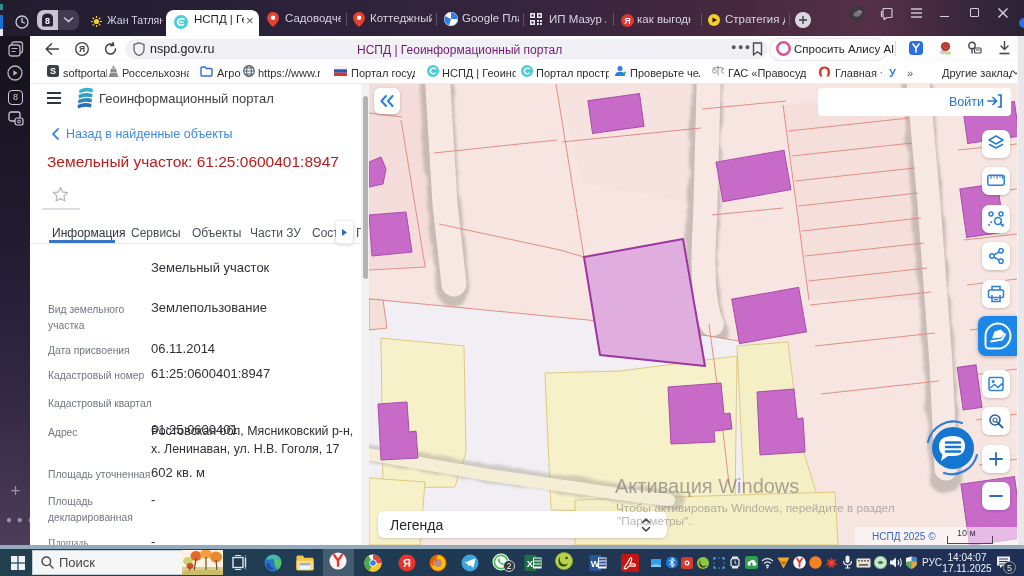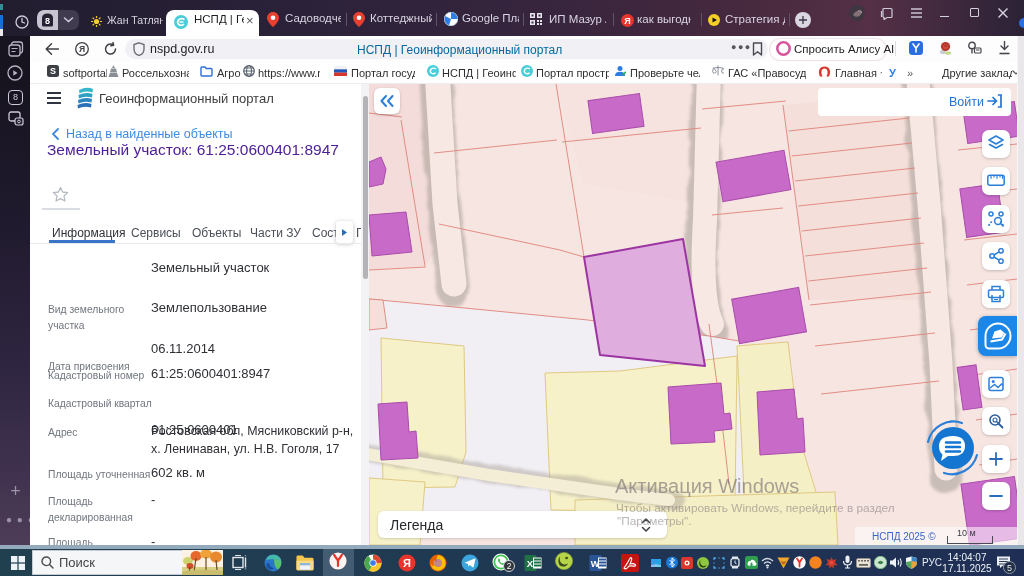--- a/index.html
+++ b/index.html
@@ -190,21 +190,21 @@
   <svg class="abs" style="left:104px;top:6px" width="13" height="14" viewBox="0 0 13 14">
     <path d="M11.5 7 A5 5 0 1 1 9.2 2.8" fill="none" stroke="#3f3f46" stroke-width="1.5" stroke-linecap="round"></path>
     <path d="M9 0.5 L9.6 3.2 L6.9 3.8" fill="none" stroke="#3f3f46" stroke-width="1.5" stroke-linecap="round" stroke-linejoin="round"></path>
   </svg>
 
   <div class="abs" style="left:125px;top:3px;width:643px;height:20px;background:#f1f0f4;border-radius:11px;"></div>
   <svg class="abs" style="left:133px;top:6px" width="12" height="14" viewBox="0 0 12 14">
     <path d="M6 0.8 L11 2.5 V7 C11 10.5 8.8 12.6 6 13.4 C3.2 12.6 1 10.5 1 7 V2.5 Z" fill="none" stroke="#6e6e78" stroke-width="1.4"></path>
   </svg>
   <div class="abs" style="left:150px;top:6px;font-size:12.5px;color:#1c1c1f;">nspd.gov.ru</div>
-  <div class="abs" style="left:357px;top:6.5px;font-size:12px;color:#0369a1;">НСПД | Геоинформационный портал</div>
+  <div class="abs" style="left:357px;top:6.5px;font-size:12px;color:#701a75;">НСПД | Геоинформационный портал</div>
   <div class="abs" style="left:731px;top:6px;font-size:9px;color:#55555c;letter-spacing:1.5px;">●●●</div>
   <svg class="abs" style="left:752px;top:6px" width="11" height="14" viewBox="0 0 11 14">
     <path d="M1.5 1 h8 v12 l-4 -3.2 l-4 3.2 z" fill="none" stroke="#4a4a52" stroke-width="1.4" stroke-linejoin="round"></path>
   </svg>
 
   <div class="abs" style="left:770px;top:2.5px;width:116px;height:21px;background:#ffffff;border-radius:11px;box-shadow:0 0 0 1px #f0e2ea;"></div>
   <svg class="abs" style="left:776px;top:5px" width="15" height="15" viewBox="0 0 15 15">
     <circle cx="7.5" cy="7.5" r="6.2" fill="none" stroke="#d4569c" stroke-width="2.6"></circle>
   </svg>
   <div class="abs" style="left:794px;top:7px;font-size:11.5px;color:#232328;">Спросить Алису AI</div>
@@ -319,21 +319,21 @@
     <path d="M3 13 Q10.5 9.5 17 12 L16.5 15.5 Q9.5 13.5 3.5 16.5 Z" fill="#2b86c0"></path>
     <path d="M2.5 18 Q10 14.5 16.5 17 L16 20.5 Q9 18.5 3 21.5 Z" fill="#2a6fba"></path>
   </svg>
   <div class="abs" style="left:69px;top:7px;font-size:13px;color:#404040;">Геоинформационный портал</div>
 
   <svg class="abs" style="left:21px;top:44px" width="8" height="12" viewBox="0 0 8 12">
     <path d="M7 1 L2 6 L7 11" fill="none" stroke="#3f8ae0" stroke-width="1.8" stroke-linecap="round"></path>
   </svg>
   <div class="abs" style="left:36px;top:43px;font-size:12.5px;color:#3f8ae0;">Назад в найденные объекты</div>
 
-  <div class="abs" style="left:17px;top:57px;font-size:15.5px;color:#4c1d95;white-space:nowrap;">Земельный участок: 61:25:0600401:8947</div>
+  <div class="abs" style="left:17px;top:69px;font-size:15.5px;color:#b91c1c;white-space:nowrap;">Земельный участок: 61:25:0600401:8947</div>
 
   <svg class="abs" style="left:22px;top:102px" width="17" height="17" viewBox="0 0 17 17">
     <path d="M8.5 1.5 L10.6 6 L15.6 6.6 L12 10 L12.9 15 L8.5 12.6 L4.1 15 L5 10 L1.4 6.6 L6.4 6 Z" fill="none" stroke="#b6bac2" stroke-width="1.3" stroke-linejoin="round"></path>
   </svg>
   <div class="abs" style="left:12px;top:124px;width:38px;height:2px;background:#dadde2;"></div>
 
   <div class="ptab" style="left:22px;color:#2f3339;font-weight:bold;font-weight:normal;">Информация</div>
   <div class="ptab" style="left:101px;">Сервисы</div>
   <div class="ptab" style="left:162px;">Объекты</div>
   <div class="ptab" style="left:220px;">Части ЗУ</div>
@@ -342,33 +342,33 @@
   <svg class="abs" style="left:311px;top:144px" width="7" height="9" viewBox="0 0 7 9">
     <path d="M1 1 L6 4.5 L1 8 Z" fill="#2a6ebb"></path>
   </svg>
   <div class="abs" style="left:326px;top:142px;font-size:12.5px;color:#4a4f58;">Г</div>
   <div class="abs" style="left:19px;top:156px;width:66px;height:2.5px;background:#3a74c9;"></div>
   <div class="abs" style="left:0;top:158.5px;width:331px;height:1px;background:#e8eaed;"></div>
 
   <div class="pval" style="top:175px;">Земельный участок</div>
   <div class="plabel" style="top:218px;">Вид земельного участка</div>
   <div class="pval" style="top:215px;">Землепользование</div>
-  <div class="plabel" style="top:259px;margin-top:16px;">Дата присвоения</div>
+  <div class="plabel" style="top:259px;">Дата присвоения</div>
   <div class="pval" style="top:256px;">06.11.2014</div>
   <div class="plabel" style="top:284px;">Кадастровый номер</div>
   <div class="pval" style="top:281px;">61:25:0600401:8947</div>
   <div class="plabel" style="top:312px;">Кадастровый квартал</div>
   <div class="pval" style="top:309px;margin-top:28px;">61:25:0600401</div>
   <div class="plabel" style="top:341px;">Адрес</div>
   <div class="pval" style="top:338px;white-space:nowrap;font-size:12.4px;">Ростовская обл, Мясниковский р-н,<br>х. Ленинаван, ул. Н.В. Гоголя, 17</div>
   <div class="plabel" style="top:383px;">Площадь уточненная</div>
   <div class="pval" style="top:380px;">602 кв. м</div>
   <div class="plabel" style="top:410px;">Площадь декларированная</div>
   <div class="pval" style="top:407px;">-</div>
-  <div class="plabel" style="top:451px;">Площадь</div>
+  <div class="plabel" style="top:451px;font-family:Liberation Serif, serif;">Площадь</div>
   <div class="pval" style="top:449px;">-</div>
 </div>
 <div id="pscroll"></div>
     <div id="pthumb"></div>
 <div id="mapbox">
 <svg width="648" height="465" viewBox="0 0 648 465" style="position:absolute;left:0;top:0">
   <defs>
     <filter id="blur3" x="-30%" y="-30%" width="160%" height="160%">
       <feTurbulence type="fractalNoise" baseFrequency="0.045" numOctaves="2" seed="7" result="n"></feTurbulence>
       <feDisplacementMap in="SourceGraphic" in2="n" scale="7"></feDisplacementMap>

